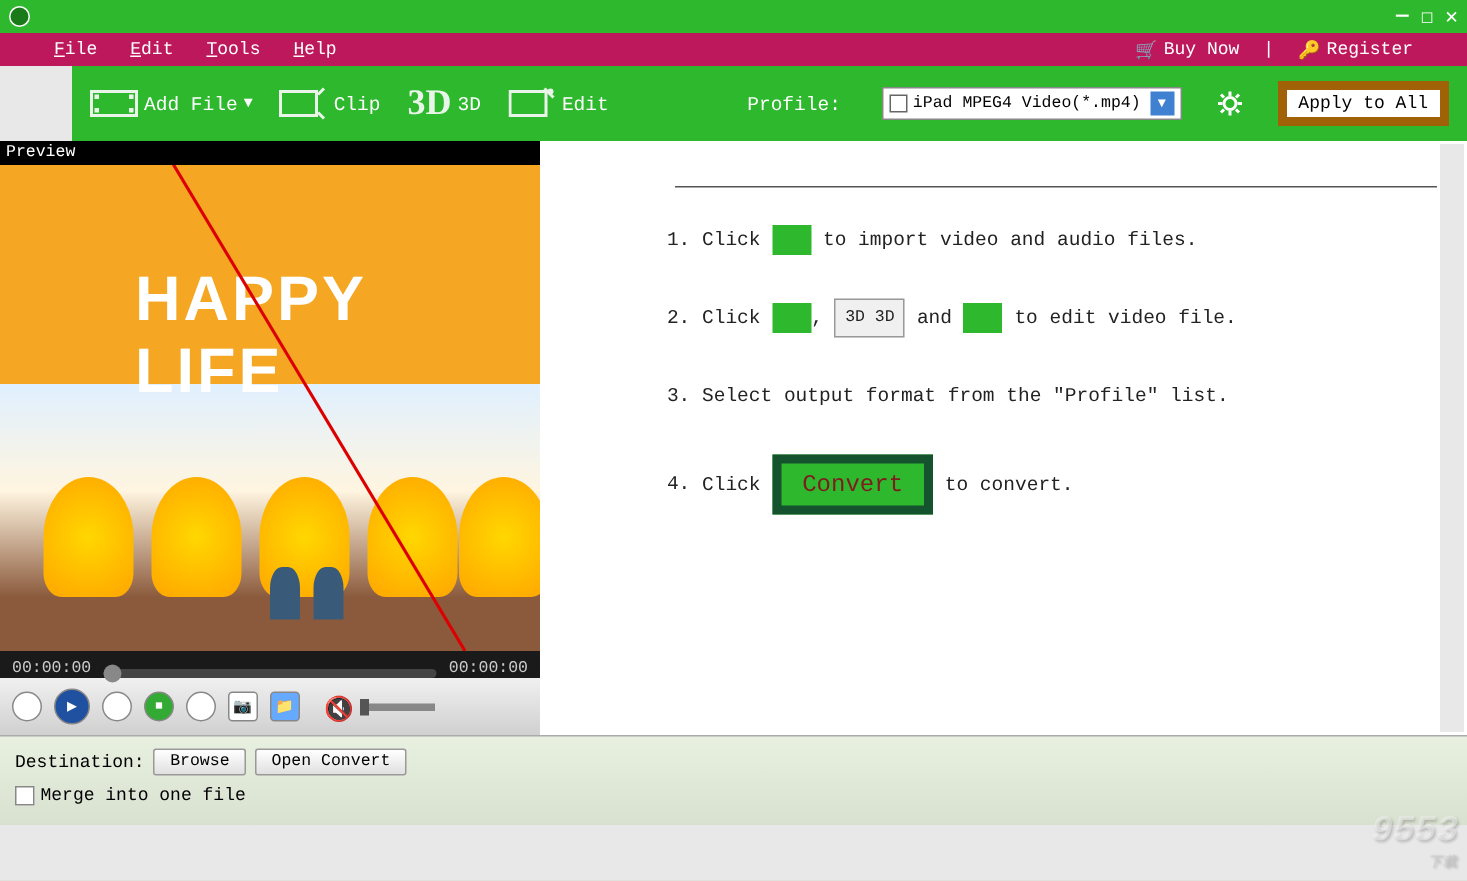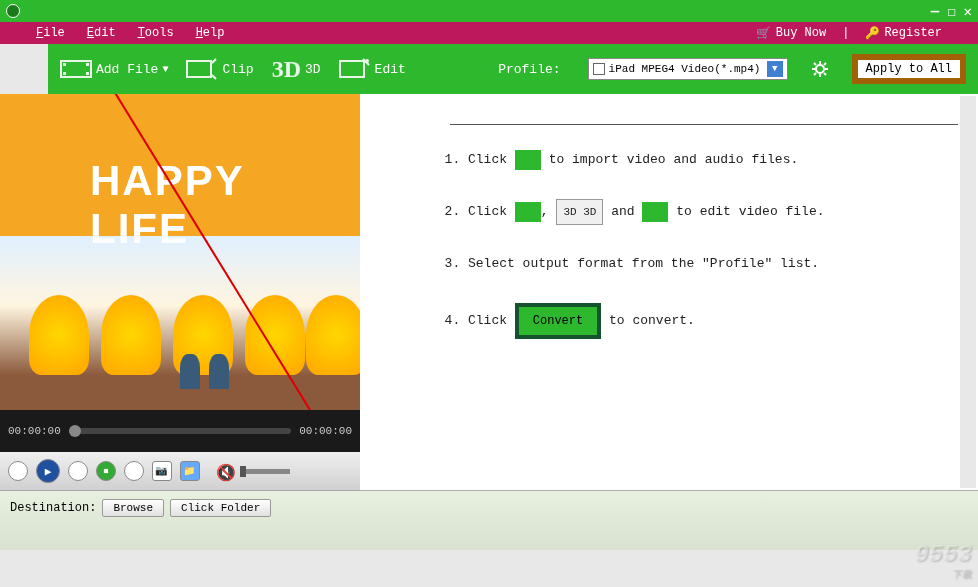--- a/index.html
+++ b/index.html
@@ -36,40 +36,40 @@
 .preview-label { font-size: 11px; padding: 2px 4px; }
 .preview-img { flex: 1; background: linear-gradient(180deg, #f5a623 0%, #f5a623 50%, #87ceeb 50%, #87ceeb 100%); position: relative; overflow: hidden; }
 .happy-life { position: absolute; top: 35%; left: 50%; transform: translate(-50%, -50%); font-family: Arial, sans-serif; font-size: 42px; font-weight: 900; color: #fff; letter-spacing: 2px; }
 .nature-bottom { position: absolute; bottom: 0; left: 0; right: 0; height: 55%; background: linear-gradient(180deg, #e0f0ff 0%, #fff5e0 40%, #8b5a3c 80%); }
 .tree { position: absolute; bottom: 20%; width: 60px; height: 80px; background: radial-gradient(circle, #ffd700, #ffa500); border-radius: 50% 50% 20% 20%; }
 .tree1 { left: 8%; } .tree2 { left: 28%; } .tree3 { left: 48%; } .tree4 { left: 68%; } .tree5 { left: 85%; }
 .person { position: absolute; bottom: 12%; width: 20px; height: 35px; background: #3a5a7a; border-radius: 40% 40% 0 0; }
 .p1 { left: 50%; } .p2 { left: 58%; }
 .arrow-line { position: absolute; top: 0; left: 0; width: 100%; height: 100%; pointer-events: none; }
 
-.time-bar { height: 42px; background: #1a1a1a; display: flex; align-items: center; padding: 0 8px; gap: 8px; font-size: 11px; }
+.time-bar { height: 18px; background: #1a1a1a; display: flex; align-items: flex-end; padding: 0 8px; gap: 8px; font-size: 11px; }
 .time { color: #ccc; }
 .progress { flex: 1; height: 6px; background: #444; border-radius: 3px; position: relative; }
 .progress-dot { position: absolute; left: 0; top: -3px; width: 12px; height: 12px; background: #888; border-radius: 50%; }
 .play-controls { height: 38px; background: linear-gradient(#f0f0f0, #d0d0d0); display: flex; align-items: center; padding: 0 8px; gap: 8px; }
 .pc-btn { width: 20px; height: 20px; border-radius: 50%; background: #fff; border: 1px solid #888; display: flex; align-items: center; justify-content: center; cursor: pointer; font-size: 10px; }
 .pc-play { width: 24px; height: 24px; background: #2050a0; color: #fff; font-size: 11px; }
 .pc-flat { border-radius: 3px; }
 .vol-icon { margin-left: 8px; width: 16px; height: 16px; cursor: pointer; color: #a00; }
 .vol-bar { width: 50px; height: 5px; background: #888; position: relative; }
 .vol-knob { position: absolute; left: 0; top: -3px; width: 6px; height: 11px; background: #555; }
 
 .main-panel { flex: 1; background: #fff; padding: 30px 20px 20px 90px; color: #222; position: relative; }
 .gs-title { font-size: 28px; font-family: "Courier New", monospace; font-weight: bold; margin-bottom: 8px; }
 .gs-underline { border-bottom: 1px solid #555; margin-bottom: 24px; }
 .gs-steps { list-style: decimal; margin-left: 18px; font-size: 13px; }
 .gs-steps li { margin-bottom: 28px; line-height: 22px; }
 .inline-icon { display: inline-block; vertical-align: middle; width: 26px; height: 20px; background: #2eb82e; }
 .inline-btn { display: inline-block; vertical-align: middle; background: #f0f0f0; border: 1px solid #999; padding: 1px 6px; font-size: 11px; }
-.convert-btn { display: inline-block; vertical-align: middle; background: #2eb82e; border: 4px solid #14532d; padding: 3px 14px; color: #000000; font-size: 12px; }
+.convert-btn { display: inline-block; vertical-align: middle; background: #2eb82e; border: 6px solid #14532d; padding: 3px 14px; color: #7f1d1d; font-size: 16px; }
 .scrollbar { position: absolute; right: 2px; top: 2px; bottom: 2px; width: 16px; background: #e8e8e8; }
 
 .bottom { height: 60px; background: linear-gradient(#e8f0e0, #d8e0d0); border-top: 1px solid #aaa; padding: 8px 10px; }
 .dest-row { display: flex; align-items: center; gap: 6px; font-size: 12px; margin-bottom: 6px; }
 .dest-input { width: 340px; height: 20px; border: 1px solid #999; background: #fff; padding: 0 4px; font-size: 11px; }
 .bottom-btn { background: linear-gradient(#fff, #e0e0e0); border: 1px solid #999; padding: 2px 10px; cursor: pointer; font-size: 11px; border-radius: 2px; }
 .merge-row { display: flex; align-items: center; gap: 4px; font-size: 12px; }
 .checkbox { width: 13px; height: 13px; border: 1px solid #888; background: #fff; }
 
 .watermark { position: absolute; right: 6px; bottom: 6px; font-size: 24px; font-weight: bold; color: rgba(255,255,255,0.4); font-style: italic; font-family: Arial; text-shadow: 1px 1px 2px rgba(0,0,0,0.2); }
@@ -152,20 +152,21 @@
         <circle cx="9" cy="9" r="4" fill="none" stroke="#fff" stroke-width="2"></circle>
         <path d="M9 1 L9 4 M9 14 L9 17 M1 9 L4 9 M14 9 L17 9 M3 3 L5 5 M13 13 L15 15 M3 15 L5 13 M13 5 L15 3" stroke="#fff" stroke-width="2"></path>
       </svg>
     <button class="apply-btn">Apply to All</button>
   </div>
 </div>
 
 <div class="content">
 
   <div class="preview-panel">
+    <div class="preview-label">Preview</div>
     <div class="preview-img">
       <div class="nature-bottom">
         <div class="tree tree1"></div>
           <div class="tree tree2"></div>
           <div class="tree tree3"></div>
           <div class="tree tree4"></div>
           <div class="tree tree5"></div>
         <div class="person p1"></div>
           <div class="person p2"></div>
       </div>
@@ -218,19 +219,23 @@
       </li>
     </ol>
     <div class="scrollbar"></div>
   </div>
 </div>
 
 <div class="bottom">
   <div class="dest-row">
     <span>Destination:</span>
     <button class="bottom-btn">Browse</button>
-    <button class="bottom-btn">Click Folder</button>
+    <button class="bottom-btn">Open Convert</button>
+  </div>
+  <div class="merge-row">
+    <span class="checkbox"></span>
+    <span>Merge into one file</span>
   </div>
 </div>
 
 <div class="watermark">
   <span>9553</span><span class="watermark-sub">下载</span>
 </div>
 
 </body></html>

